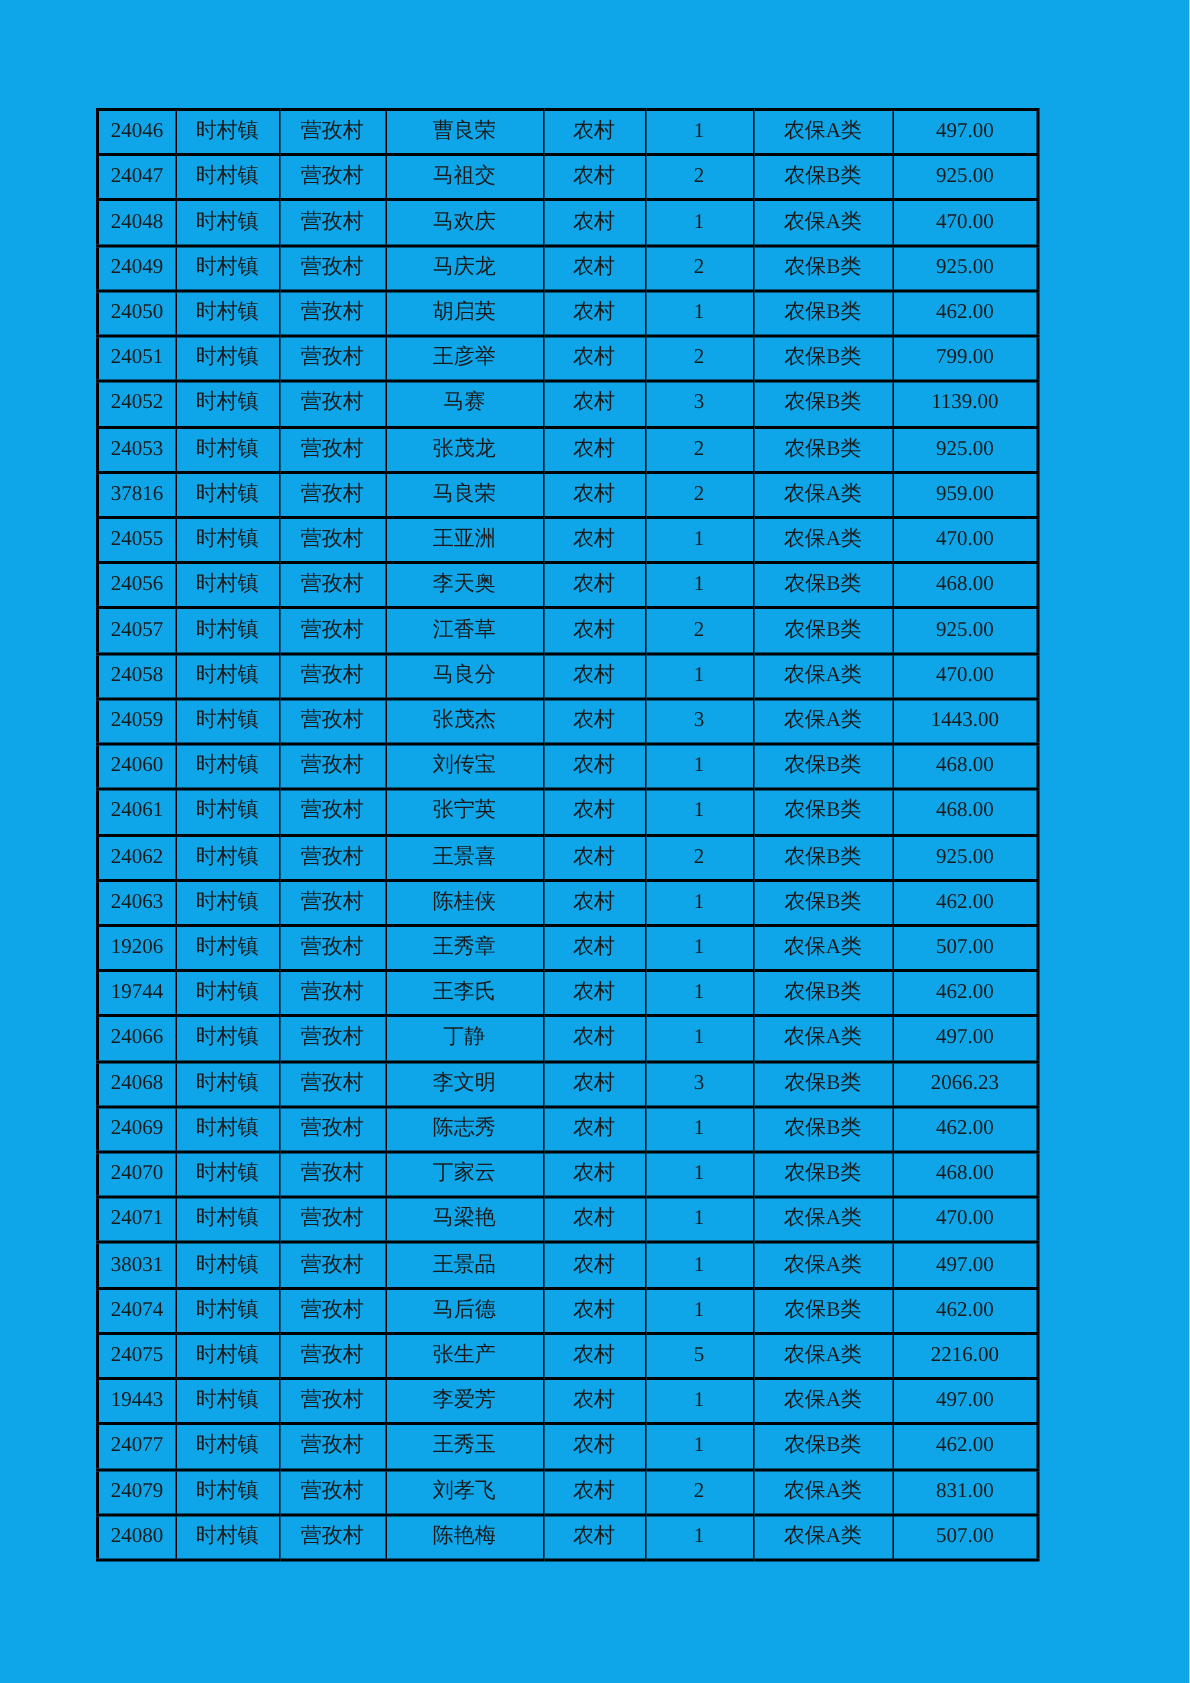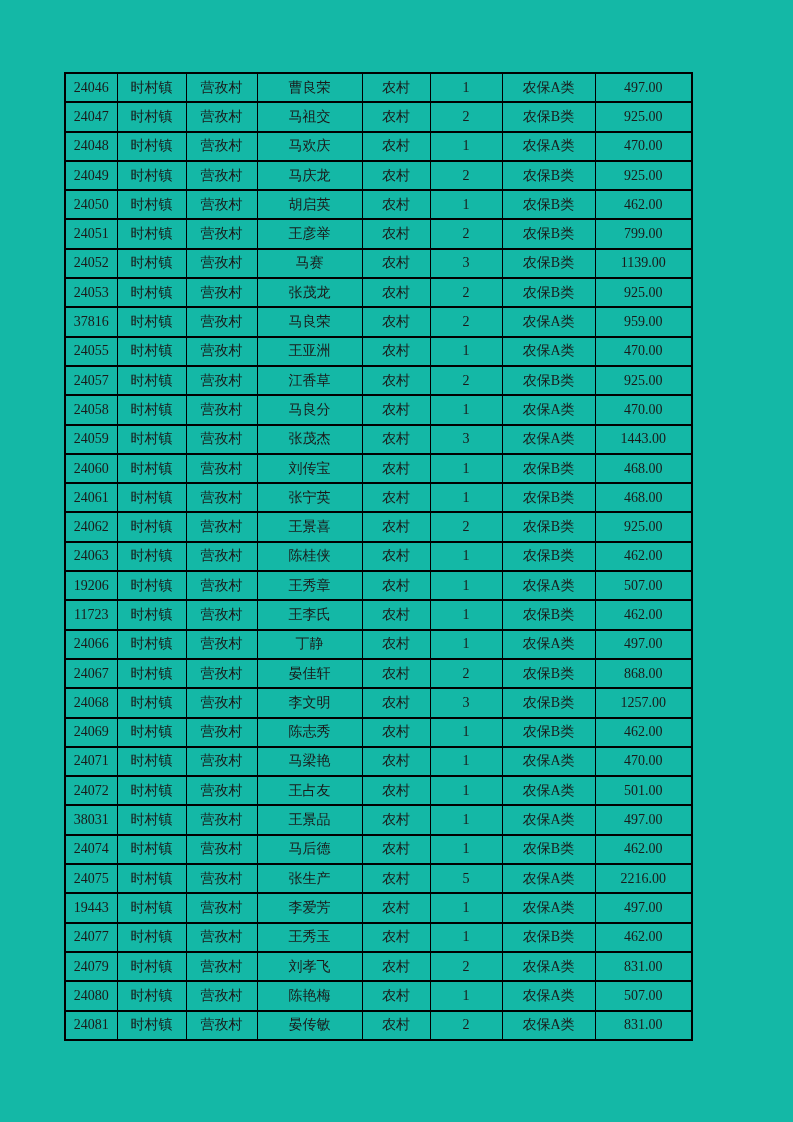--- a/index.html
+++ b/index.html
@@ -4,21 +4,21 @@
 <style>
   html, body {
     margin: 0;
     padding: 0;
     background: #ffffff;
   }
   .page {
     position: relative;
     width: 793px;
     height: 1122px;
-    background: #14b8a6;
+    background: #0ea5e9;
     font-family: "Liberation Serif", "DejaVu Serif", serif;
     overflow: hidden;
   }
   .data-table {
     position: absolute;
     left: 64px;
     top: 72px;
     width: 629px;
     height: 969px;
     border-collapse: collapse;
@@ -149,20 +149,30 @@
     <td>24055</td>
     <td>时村镇</td>
     <td>营孜村</td>
     <td>王亚洲</td>
     <td>农村</td>
     <td>1</td>
     <td>农保A类</td>
     <td>470.00</td>
   </tr>
         <tr>
+    <td>24056</td>
+    <td>时村镇</td>
+    <td>营孜村</td>
+    <td>李天奥</td>
+    <td>农村</td>
+    <td>1</td>
+    <td>农保B类</td>
+    <td>468.00</td>
+  </tr>
+        <tr>
     <td>24057</td>
     <td>时村镇</td>
     <td>营孜村</td>
     <td>江香草</td>
     <td>农村</td>
     <td>2</td>
     <td>农保B类</td>
     <td>925.00</td>
   </tr>
         <tr>
@@ -229,90 +239,80 @@
     <td>19206</td>
     <td>时村镇</td>
     <td>营孜村</td>
     <td>王秀章</td>
     <td>农村</td>
     <td>1</td>
     <td>农保A类</td>
     <td>507.00</td>
   </tr>
         <tr>
-    <td>11723</td>
+    <td>19744</td>
     <td>时村镇</td>
     <td>营孜村</td>
     <td>王李氏</td>
     <td>农村</td>
     <td>1</td>
     <td>农保B类</td>
     <td>462.00</td>
   </tr>
         <tr>
     <td>24066</td>
     <td>时村镇</td>
     <td>营孜村</td>
     <td>丁静</td>
     <td>农村</td>
     <td>1</td>
     <td>农保A类</td>
     <td>497.00</td>
   </tr>
         <tr>
-    <td>24067</td>
-    <td>时村镇</td>
-    <td>营孜村</td>
-    <td>晏佳轩</td>
-    <td>农村</td>
-    <td>2</td>
-    <td>农保B类</td>
-    <td>868.00</td>
-  </tr>
-        <tr>
     <td>24068</td>
     <td>时村镇</td>
     <td>营孜村</td>
     <td>李文明</td>
     <td>农村</td>
     <td>3</td>
     <td>农保B类</td>
-    <td>1257.00</td>
+    <td>2066.23</td>
   </tr>
         <tr>
     <td>24069</td>
     <td>时村镇</td>
     <td>营孜村</td>
     <td>陈志秀</td>
     <td>农村</td>
     <td>1</td>
     <td>农保B类</td>
     <td>462.00</td>
   </tr>
         <tr>
+    <td>24070</td>
+    <td>时村镇</td>
+    <td>营孜村</td>
+    <td>丁家云</td>
+    <td>农村</td>
+    <td>1</td>
+    <td>农保B类</td>
+    <td>468.00</td>
+  </tr>
+        <tr>
     <td>24071</td>
     <td>时村镇</td>
     <td>营孜村</td>
     <td>马梁艳</td>
     <td>农村</td>
     <td>1</td>
     <td>农保A类</td>
     <td>470.00</td>
   </tr>
         <tr>
-    <td>24072</td>
-    <td>时村镇</td>
-    <td>营孜村</td>
-    <td>王占友</td>
-    <td>农村</td>
-    <td>1</td>
-    <td>农保A类</td>
-    <td>501.00</td>
-  </tr>
-        <tr>
     <td>38031</td>
     <td>时村镇</td>
     <td>营孜村</td>
     <td>王景品</td>
     <td>农村</td>
     <td>1</td>
     <td>农保A类</td>
     <td>497.00</td>
   </tr>
         <tr>
@@ -367,26 +367,16 @@
   </tr>
         <tr>
     <td>24080</td>
     <td>时村镇</td>
     <td>营孜村</td>
     <td>陈艳梅</td>
     <td>农村</td>
     <td>1</td>
     <td>农保A类</td>
     <td>507.00</td>
-  </tr>
-        <tr>
-    <td>24081</td>
-    <td>时村镇</td>
-    <td>营孜村</td>
-    <td>晏传敏</td>
-    <td>农村</td>
-    <td>2</td>
-    <td>农保A类</td>
-    <td>831.00</td>
   </tr>
       </tbody>
   </table>
 </div>
 
 </body></html>

